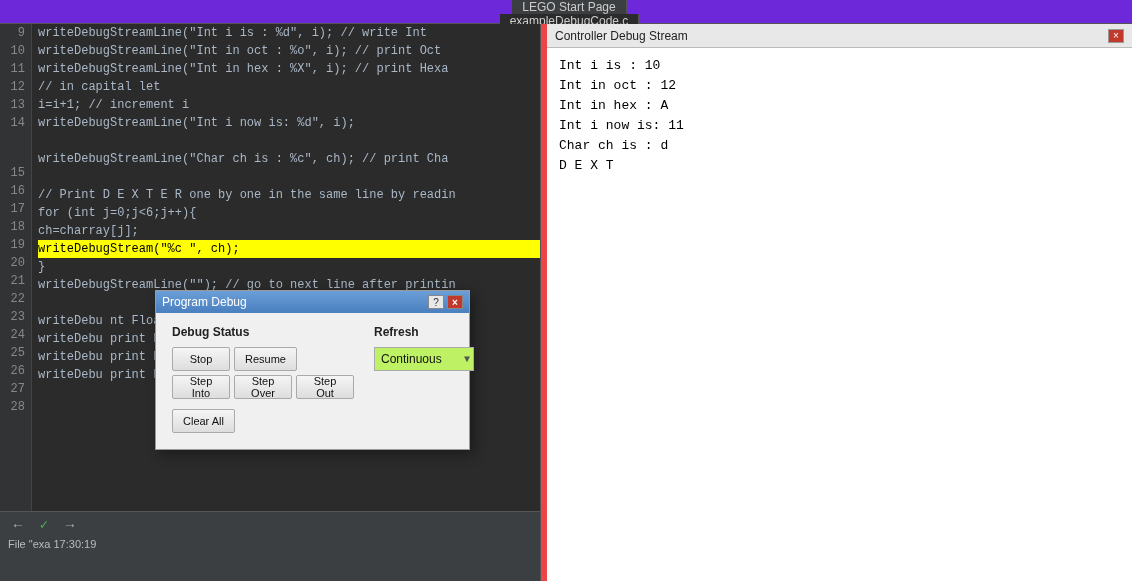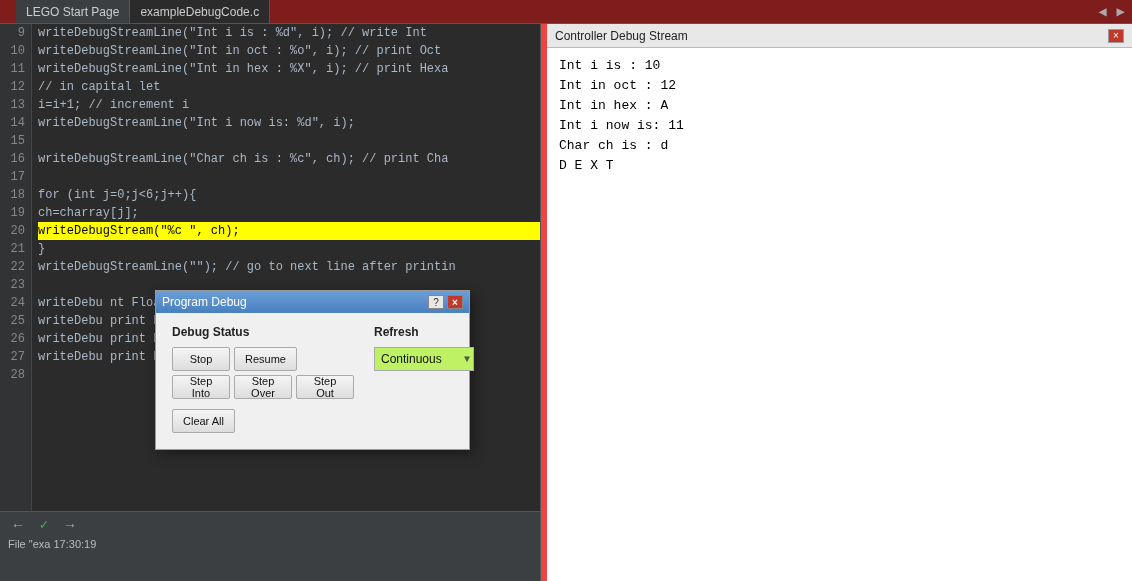--- a/index.html
+++ b/index.html
@@ -10,24 +10,25 @@
       width: 1132px;
       height: 581px;
       overflow: hidden;
       position: relative;
     }
 
     
     .tab-bar {
       display: flex;
       align-items: center;
-      background: #7f1d1d;
+      background: #6d28d9;
       height: 24px;
       border-bottom: 1px solid #555;
-      padding-left: 16px;
+      padding-left: 7px;
+      flex-direction: column;
     }
     .tab-item {
       display: flex;
       align-items: center;
       padding: 0 10px;
       height: 100%;
       background: #2b2b2b;
       color: #ccc;
       font-family: Arial, sans-serif;
       font-size: 12px;
@@ -333,21 +334,21 @@
 
   <div class="code-panel">
     <div class="code-area">
       <div class="line-numbers" id="line-nums">
           <div style="height: 18px; line-height: 18px;">9</div>
           <div style="height: 18px; line-height: 18px;">10</div>
           <div style="height: 18px; line-height: 18px;">11</div>
           <div style="height: 18px; line-height: 18px;">12</div>
           <div style="height: 18px; line-height: 18px;">13</div>
           <div style="height: 18px; line-height: 18px;">14</div>
-          <div style="height: 18px; line-height: 18px;">15</div>
+          <div style="height: 18px; line-height: 18px; margin-top: 32px;">15</div>
           <div style="height: 18px; line-height: 18px;">16</div>
           <div style="height: 18px; line-height: 18px;">17</div>
           <div style="height: 18px; line-height: 18px;">18</div>
           <div style="height: 18px; line-height: 18px;">19</div>
           <div style="height: 18px; line-height: 18px;">20</div>
           <div style="height: 18px; line-height: 18px;">21</div>
           <div style="height: 18px; line-height: 18px;">22</div>
           <div style="height: 18px; line-height: 18px;">23</div>
           <div style="height: 18px; line-height: 18px;">24</div>
           <div style="height: 18px; line-height: 18px;">25</div>
@@ -375,20 +376,23 @@
             <span>writeDebugStreamLine("Int i now is: %d", i);</span>
           </div>
           <div class="code-line">
             <span></span>
           </div>
           <div class="code-line">
             <span>writeDebugStreamLine("Char ch is  : %c", ch); // print Cha</span>
           </div>
           <div class="code-line">
             <span></span>
+          </div>
+          <div class="code-line">
+            <span>// Print D E X T E R one by one in the same line by readin</span>
           </div>
           <div class="code-line">
             <span>for (int j=0;j&lt;6;j++){</span>
           </div>
           <div class="code-line">
             <span>   ch=charray[j];</span>
           </div>
           <div class="code-line highlighted">
             <span>   writeDebugStream("%c ", ch);</span>
           </div>

